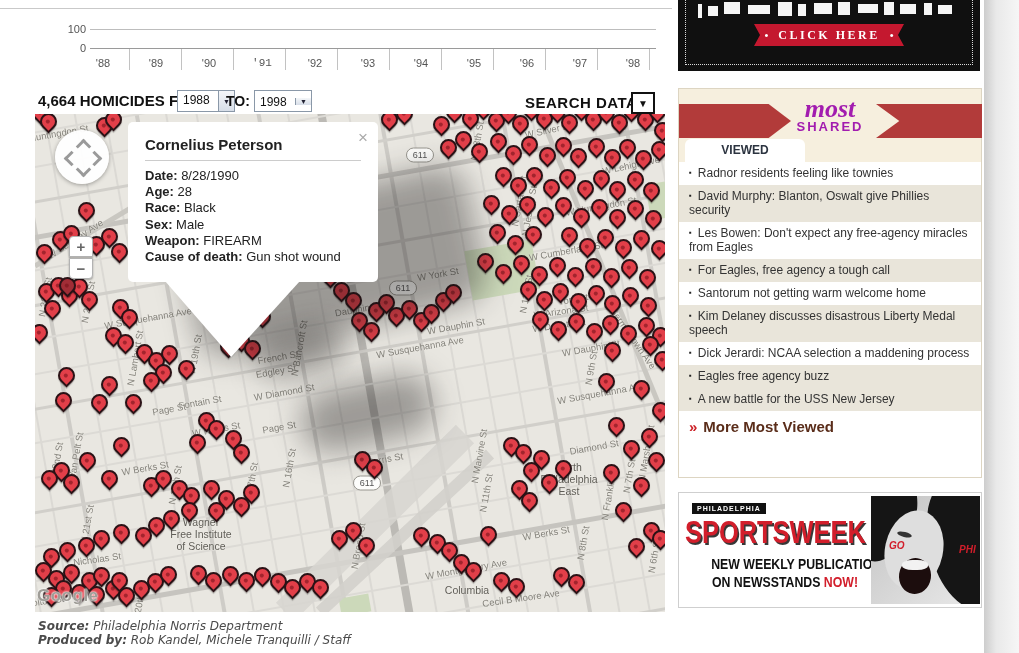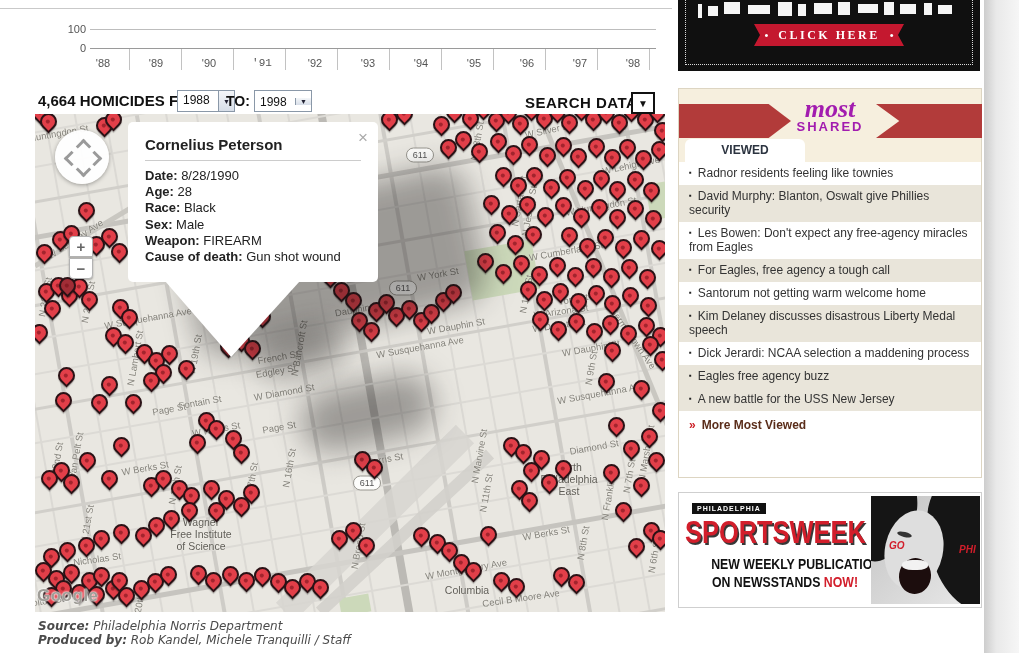--- a/index.html
+++ b/index.html
@@ -95,21 +95,21 @@
   #mp-title{position:absolute;left:96px;top:8px;width:110px;text-align:center;color:#a21caf;}
   #mp-script{font-family:"Liberation Serif",serif;font-style:italic;font-weight:bold;font-size:26px;line-height:24px;}
   #mp-caps{font-size:13px;font-weight:bold;letter-spacing:2px;line-height:12px;}
   .tab{position:absolute;top:50px;height:23px;font-size:12px;font-weight:bold;text-align:center;line-height:23px;cursor:pointer;}
   #tab-viewed{left:6px;width:120px;background:#fff;border-radius:6px 6px 0 0;color:#2c3440;}
   #tab-shared{left:168px;width:120px;color:#b23b3a;}
   #mp-body{position:absolute;left:0;top:73px;width:302px;height:315px;background:#fff;overflow:hidden;}
   .mp-item{padding:4px 10px 5px 10px;font-size:12px;color:#333;line-height:14px;cursor:pointer;}
   .mp-item.shaded{background:#e9e5da;}
   .mp-item .bullet{color:#222;font-size:8px;margin-right:6px;vertical-align:2px;}
-  #mp-more{padding:7px 10px;font-size:12px;font-weight:bold;color:#5a2d1a;cursor:pointer;}
+  #mp-more{padding:7px 10px;font-size:15px;font-weight:bold;color:#5a2d1a;cursor:pointer;}
   #mp-more .arr{color:#cc2127;margin-right:6px;}
 
   #ad-sw{position:absolute;left:678px;top:492px;width:304px;height:116px;background:#fff;
          border:1px solid #cfcfcf;box-sizing:border-box;overflow:hidden;cursor:pointer;}
   #sw-philly{position:absolute;left:13px;top:10px;background:#111;color:#fff;font-size:7px;font-weight:bold;
              letter-spacing:1px;padding:2px 5px;}
   #sw-big{position:absolute;left:6px;top:22px;font-size:31px;font-weight:bold;color:#d21e2b;
           transform:scaleX(.82);transform-origin:left;letter-spacing:0;
           text-shadow:2px 2px 0 rgba(20,20,20,.85);white-space:nowrap;}
   #sw-l1{position:absolute;left:16px;top:62px;width:180px;text-align:center;font-size:15px;font-weight:bold;

